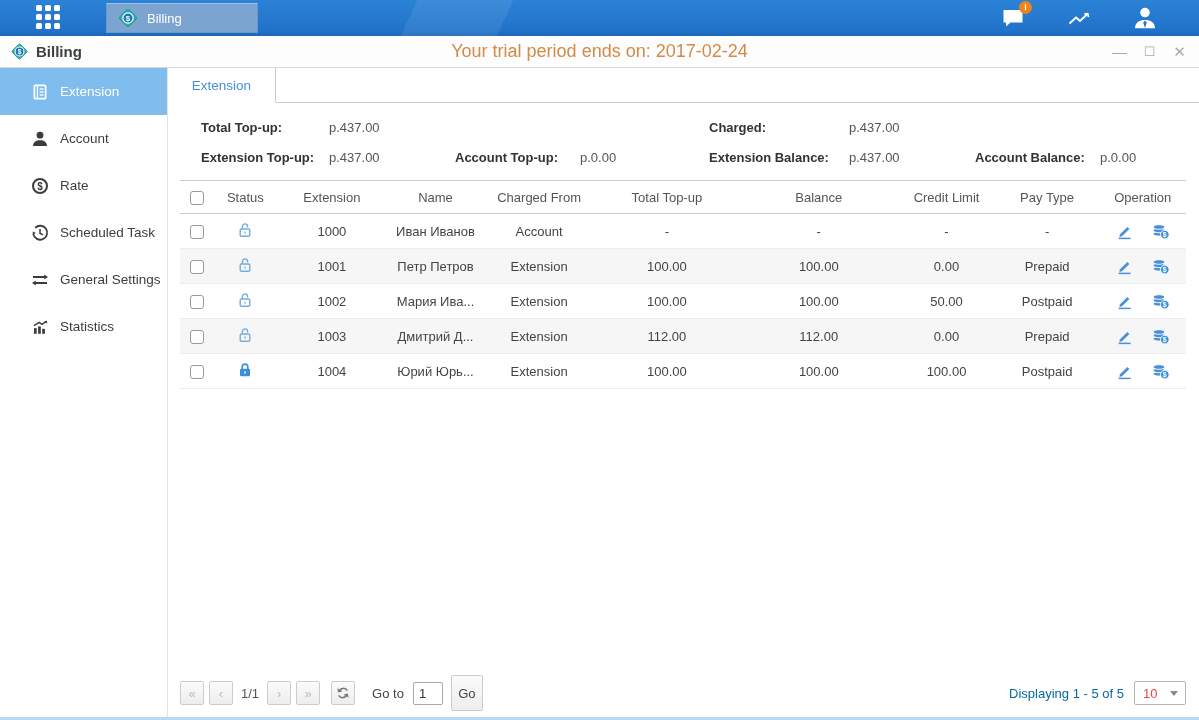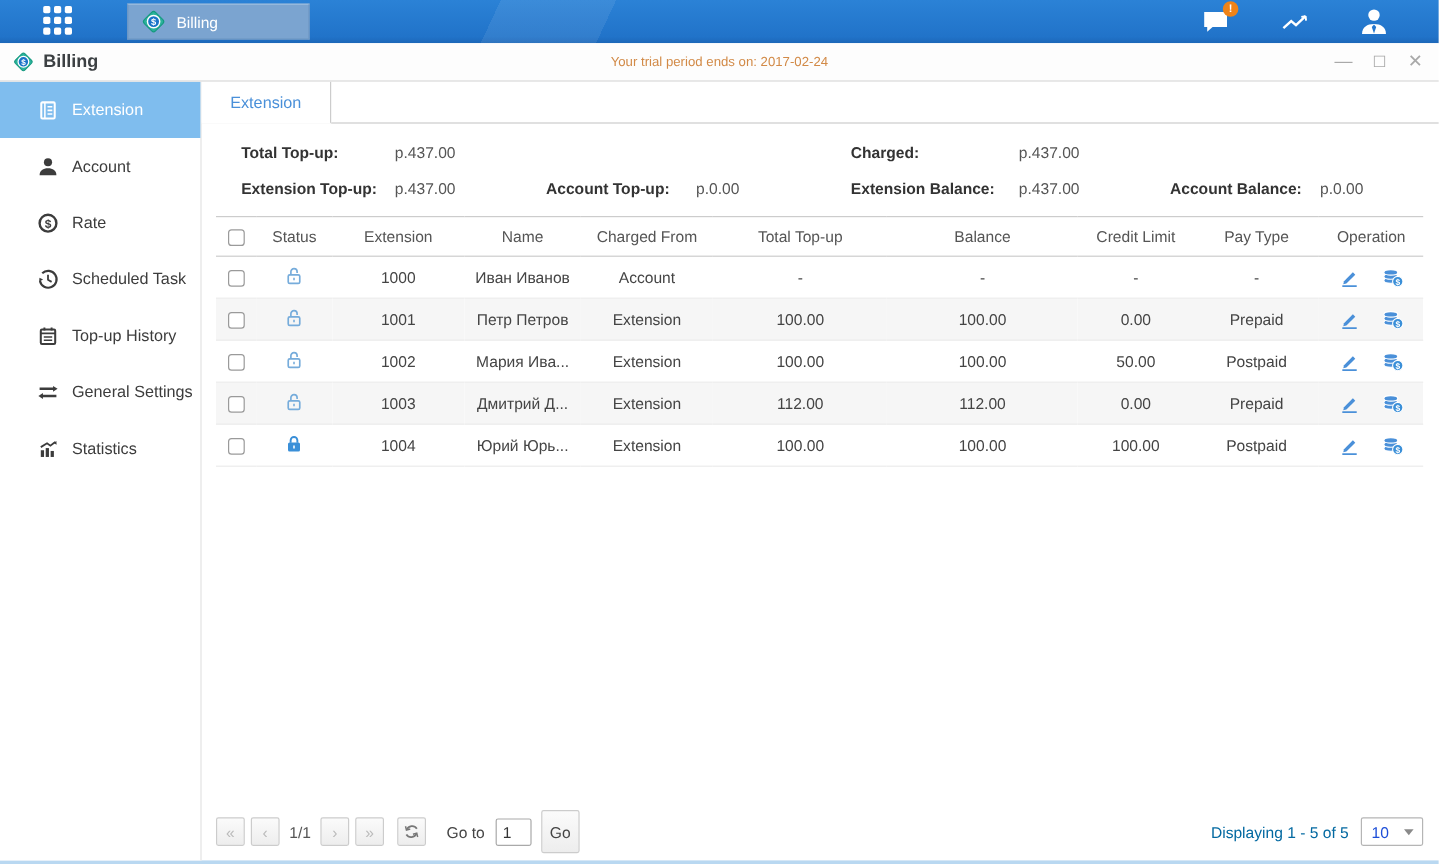--- a/index.html
+++ b/index.html
@@ -18,21 +18,21 @@
   .taskbar-tab .tab-label { color:#fff; font-size:13px; }
   .topbar-right { position:absolute; right:40px; top:0; height:36px; display:flex; align-items:center; gap:38px; }
   .tb-icon { position:relative; width:28px; height:28px; display:flex; align-items:center; justify-content:center; cursor:pointer; }
   .badge { position:absolute; top:-3px; right:-5px; width:13px; height:13px; background:#ef8318; border-radius:50%;
     color:#fff; font-size:9px; font-weight:bold; line-height:13px; text-align:center; }
 
   
   .titlebar { height:32px; background:#fdfdfd; border-bottom:1px solid #d9d9d9; display:flex; align-items:center; position:relative; flex:none; }
   .title-left { display:flex; align-items:center; gap:7px; margin-left:10px; }
   .app-title { font-size:15px; font-weight:bold; color:#3c4043; }
-  .trial-notice { position:absolute; left:0; right:0; text-align:center; color:#d28a47; font-size:11px; }
+  .trial-notice { position:absolute; left:0; right:0; text-align:center; color:#d28a47; font-size:18px; }
   .win-controls { position:absolute; right:12px; display:flex; align-items:center; gap:15px; }
   .win-btn { color:#a9a9a9; font-size:15px; line-height:1; cursor:pointer; width:15px; text-align:center; }
 
   
   .body { flex:1; display:flex; min-height:0; }
   .sidebar { width:168px; background:#fff; border-right:1px solid #e3e3e3; flex:none; }
   .side-item { height:47px; display:flex; align-items:center; gap:11px; padding-left:31px; color:#3c3c3c; font-size:13.5px; cursor:pointer; }
   .side-item svg { flex:none; }
   .side-item.active { background:#7fbdee; color:#fff; }
 
@@ -72,21 +72,21 @@
   .pg-btn { width:24px; height:24px; border:1px solid #ccc; background:linear-gradient(#fbfbfb,#ededed); border-radius:2px;
     display:flex; align-items:center; justify-content:center; color:#bbb; font-size:13px; margin-right:5px; cursor:pointer; }
   .pg-ind { margin:0 8px 0 3px; color:#555; }
   .pg-refresh { margin-left:6px; color:#777; }
   .goto-label { margin:0 9px 0 12px; color:#444; }
   .goto-input { width:30px; height:23px; border:1px solid #a9a9a9; border-radius:2px; font-size:13px; padding-left:5px; font-family:inherit; color:#333; }
   .go-btn { margin-left:8px; width:32px; height:36px; border:1px solid #ccc; background:linear-gradient(#fbfbfb,#ededed); border-radius:2px; font-size:13px; color:#444; cursor:pointer; font-family:inherit; }
   .pg-right { margin-left:auto; display:flex; align-items:center; gap:10px; }
   .displaying { color:#0369a1; }
   .size-select { width:52px; height:24px; border:1px solid #b5b5b5; border-radius:2px; background:#fff; display:flex; align-items:center; cursor:pointer; }
-  .size-select .val { flex:1; padding-left:8px; color:#1d4ed8; }
+  .size-select .val { flex:1; padding-left:8px; color:#ef4444; }
   .tri { width:0; height:0; border-left:4.5px solid transparent; border-right:4.5px solid transparent; border-top:5px solid #8a8a8a; margin-right:7px; }
 </style>
 </head>
 <body>
 
 <div class="app">
 
   <div class="topbar">
     <div class="grid-icon">
       <i></i>
@@ -192,33 +192,20 @@
         <span style="display:inline-flex;">
           <svg width="18" height="18" viewBox="0 0 18 18" fill="none" stroke="currentColor">
             <path d="M4.2 3.8 a7 7 0 1 1 -1.9 6.3" stroke-width="1.8"></path>
             <path d="M1.6 10.8 l0.3-3.4 3 1.6 z" fill="currentColor" stroke="none"></path>
             <path d="M9 5 v4.2 l3 1.7" stroke-width="1.5"></path>
           </svg>
         </span>
         <span>Scheduled Task</span>
       </div>
 
-      <div class="side-item">
-        <span style="display:inline-flex;">
-          <svg width="18" height="18" viewBox="0 0 18 18" fill="none" stroke="currentColor">
-            <rect x="3" y="3.6" width="12" height="12" rx="1" stroke-width="1.7"></rect>
-            <line x1="3" y1="6.8" x2="15" y2="6.8" stroke-width="1.6"></line>
-            <line x1="6" y1="2" x2="6" y2="4.4" stroke-width="1.6"></line>
-            <line x1="12" y1="2" x2="12" y2="4.4" stroke-width="1.6"></line>
-            <line x1="5.5" y1="9.8" x2="12.5" y2="9.8" stroke-width="1.2"></line>
-            <line x1="5.5" y1="12.6" x2="12.5" y2="12.6" stroke-width="1.2"></line>
-          </svg>
-        </span>
-        <span>Top-up History</span>
-      </div>
 
       <div class="side-item">
         <span style="display:inline-flex;">
           <svg width="18" height="18" viewBox="0 0 18 18">
             <line x1="2" y1="6" x2="14" y2="6" stroke="currentColor" stroke-width="2"></line>
             <path d="M13.2 3.6 L17 6 l-3.8 2.4 z" fill="currentColor"></path>
             <line x1="4" y1="12" x2="16" y2="12" stroke="currentColor" stroke-width="2"></line>
             <path d="M4.8 9.6 L1 12 l3.8 2.4 z" fill="currentColor"></path>
           </svg>
         </span>

